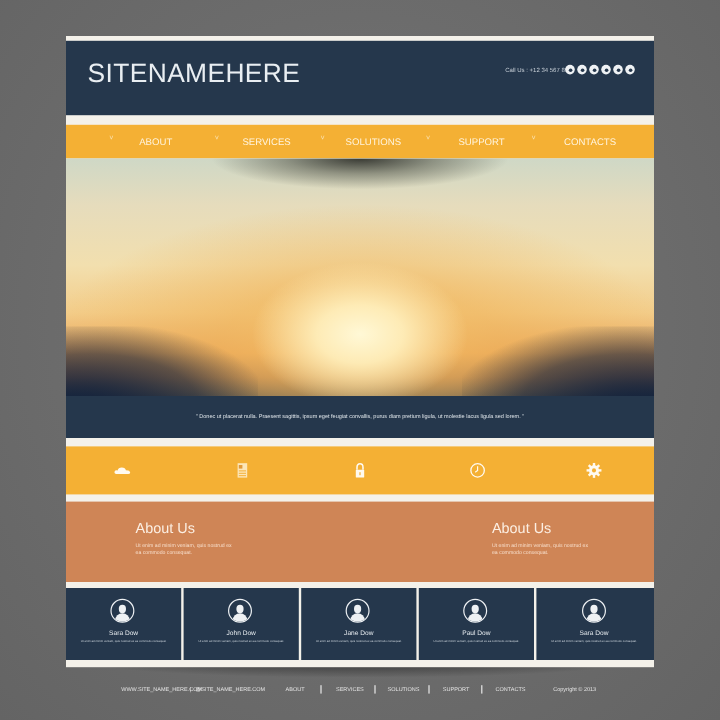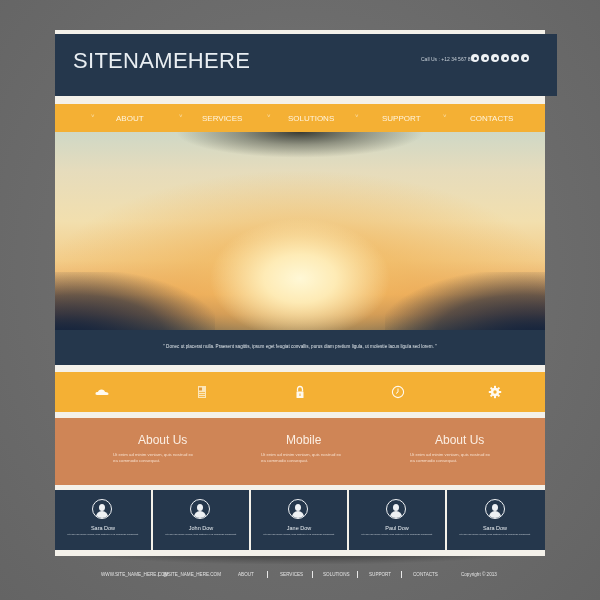--- a/index.html
+++ b/index.html
@@ -10,21 +10,21 @@
   }
   .shadow-under {
     position:absolute; left:70px; top:548px; width:460px; height:16px;
     background: radial-gradient(ellipse at 50% 0%, rgba(0,0,0,0.55) 0%, rgba(0,0,0,0.25) 45%, rgba(0,0,0,0) 75%);
   }
   .card {
     position:absolute; left:55px; top:30px; width:490px; height:526px;
     background:#f4f1ea;
   }
   .header {
-    position:absolute; left:0; top:4px; width:490px; height:62px; background:#25374c;padding-left:12px;
+    position:absolute; left:0; top:4px; width:490px; height:62px; background:#25374c;
   }
   .logo {
     position:absolute; left:18px; top:14px; color:#e9eef2; font-size:22px; letter-spacing:0.3px;
     font-family:"Liberation Sans", sans-serif;
   }
   .call {
     position:absolute; left:366px; top:22px; color:#c9d1d9; font-size:5px;
   }
   .socials { position:absolute; left:416px; top:20px; display:flex; gap:2px; }
   .soc {
@@ -66,21 +66,21 @@
     white-space:nowrap;
   }
   .icons-band {
     position:absolute; left:0; top:342px; width:490px; height:40px; background:#f4b034;
   }
   .feat-icon { position:absolute; top:13px; width:14px; height:14px; }
   .info-band {
     position:absolute; left:0; top:388px; width:490px; height:67px; background:#cf8556;
   }
   .info-col { position:absolute; top:15px; }
-  .info-title { color:#fcefe3; font-size:12px;margin-left:25px; }
+  .info-title { color:#fcefe3; font-size:12px; }
   .info-text { color:#f7decb; font-size:4.3px; line-height:6px; margin-top:5px; width:80px; }
   .team { position:absolute; left:0; top:460px; width:490px; height:62px; }
   .member {
     position:absolute; top:0; width:96px; height:60px; background:#25374c;
   }
   .avatar {
     position:absolute; left:50%; top:9px; margin-left:-11px; width:20px; height:20px;
     border:1.4px solid #eef1f4; border-radius:50%; box-sizing:border-box; overflow:hidden;
   }
   .avatar .head {
@@ -172,24 +172,20 @@
         <rect x="6" y="0.8" width="2" height="12.4" transform="rotate(45 7 7)"></rect>
         <rect x="6" y="0.8" width="2" height="12.4" transform="rotate(-45 7 7)"></rect>
       </g>
       <circle cx="7" cy="7" r="1.7" fill="#f4b034"></circle>
     </svg>
   </div>
 
   <div class="info-band">
     <div class="info-col" style="left:58px">
       <div class="info-title">About Us</div>
-      <div class="info-text">Ut enim ad minim veniam, quis nostrud ex ea commodo consequat.</div>
-    </div>
-    <div class="info-col" style="left:206px">
-      <div class="info-title">Mobile</div>
       <div class="info-text">Ut enim ad minim veniam, quis nostrud ex ea commodo consequat.</div>
     </div>
     <div class="info-col" style="left:355px">
       <div class="info-title">About Us</div>
       <div class="info-text">Ut enim ad minim veniam, quis nostrud ex ea commodo consequat.</div>
     </div>
   </div>
 
   <div class="team">
     <div class="member" style="left:0">

